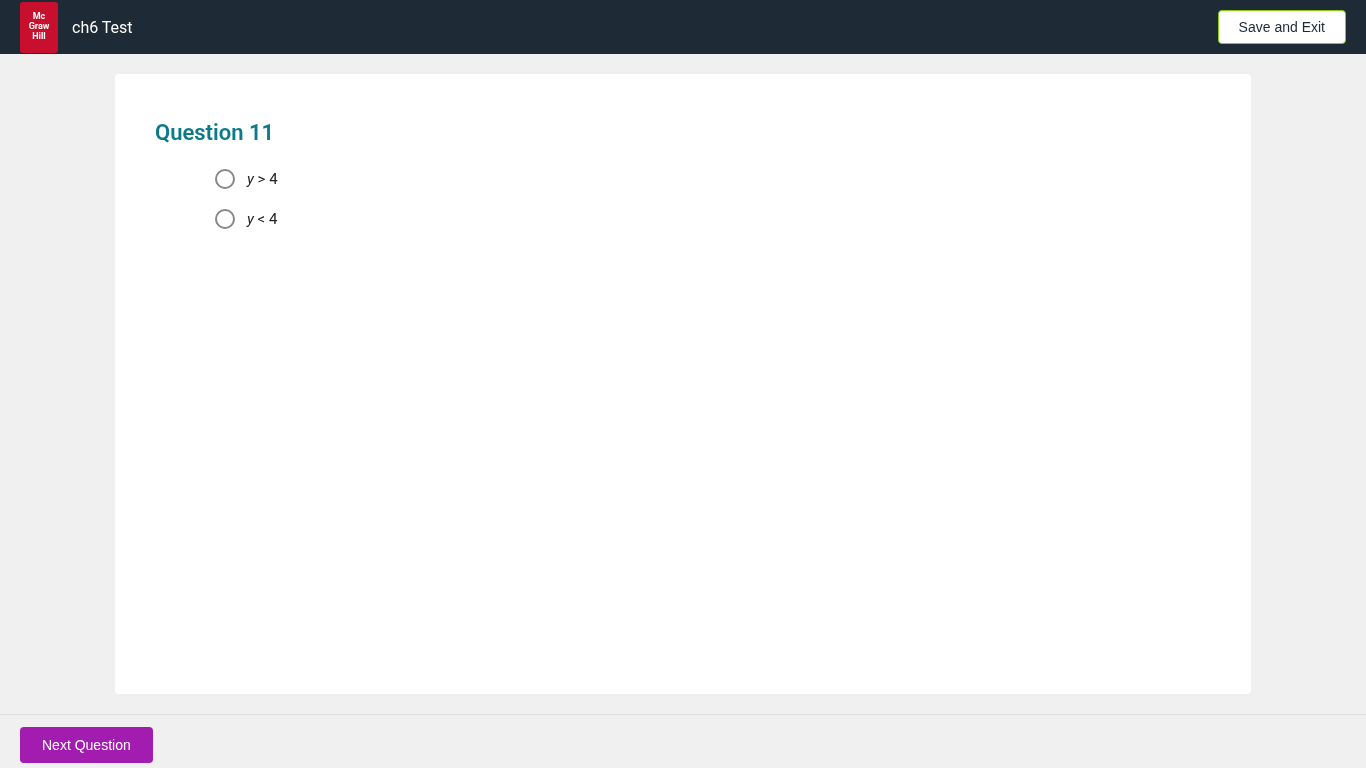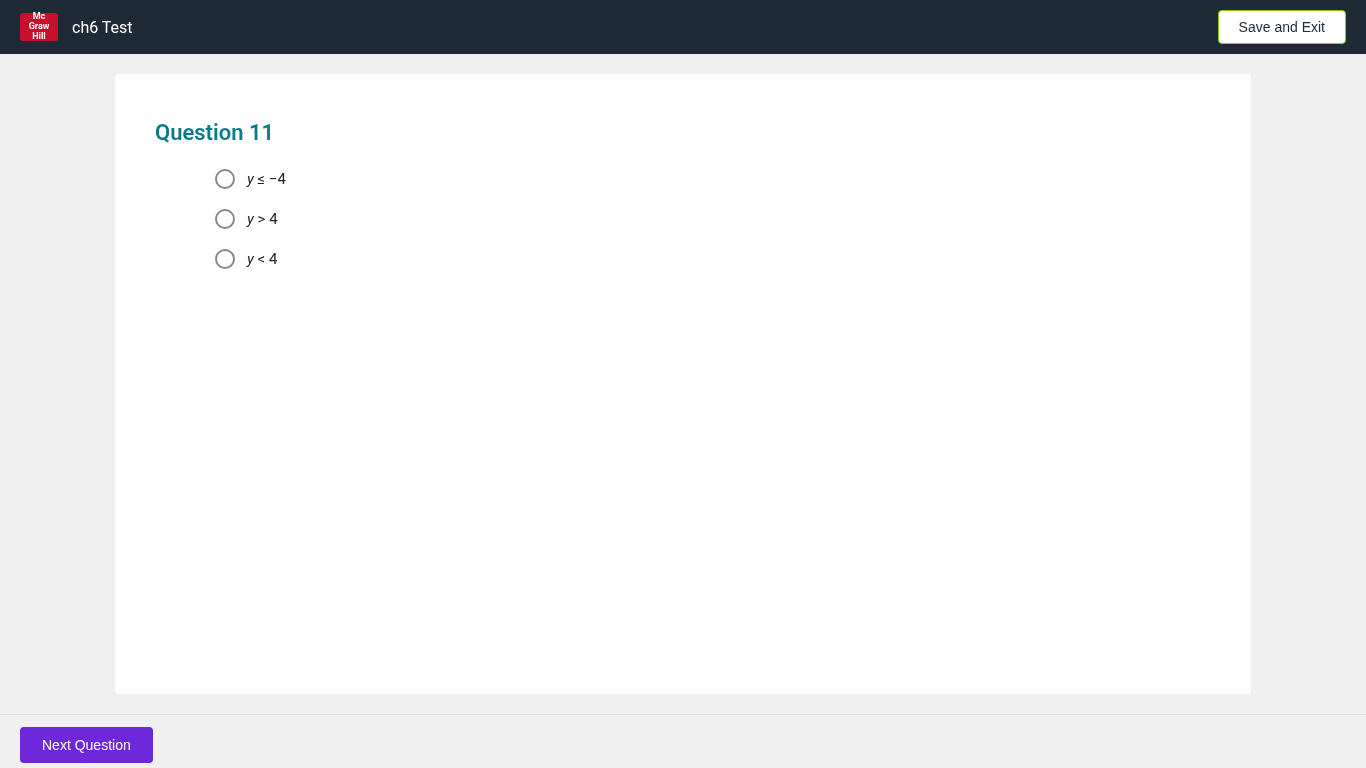--- a/index.html
+++ b/index.html
@@ -21,21 +21,21 @@
       padding: 0 20px;
       flex-shrink: 0;
     }
     .header-left {
       display: flex;
       align-items: center;
       gap: 14px;
     }
     .logo {
       width: 38px;
-      height: 28px;
+      height: 51px;
       background: #c8102e;
       display: flex;
       align-items: center;
       justify-content: center;
       border-radius: 3px;
       flex-shrink: 0;
     }
     .logo-text {
       color: white;
       font-size: 9px;
@@ -135,21 +135,21 @@
       font-style: italic;
     }
 
     
     .bottom-toolbar {
       background: #f0f0f0;
       padding: 12px 20px;
       border-top: 1px solid #ddd;
     }
     .next-btn {
-      background: #6d28d9;
+      background: #a21caf;
       color: white;
       border: none;
       padding: 10px 22px;
       font-size: 14px;
       font-weight: 500;
       border-radius: 4px;
       cursor: pointer;
     }
   </style>
 </head>
@@ -166,26 +166,20 @@
 </header>
 
 <div class="main-wrapper">
   <div class="sidebar-left"></div>
   <div class="content-area">
     <h2 class="question-title">Question 11</h2>
 
     <div class="choices">
 
 
-      <label class="choice-item">
-        <input type="radio" class="choice-radio" name="answer" value="b" style="">
-        <span class="choice-label">
-          <span class="math">y</span> ≤ −4
-        </span>
-      </label>
 
       <label class="choice-item">
         <input type="radio" class="choice-radio" name="answer" value="c" style="">
         <span class="choice-label">
           <span class="math">y</span> &gt; 4
         </span>
       </label>
 
       <label class="choice-item">
         <input type="radio" class="choice-radio" name="answer" value="d" style="">

